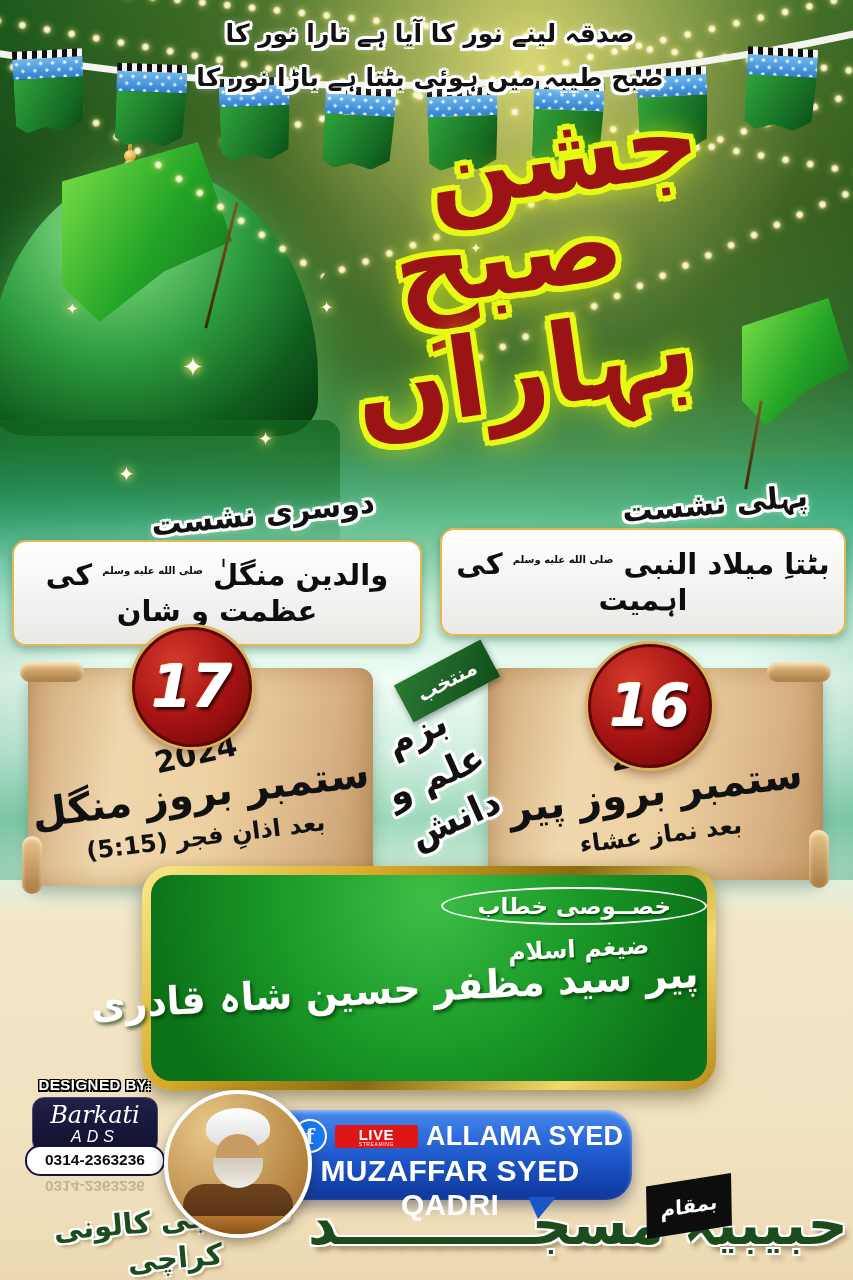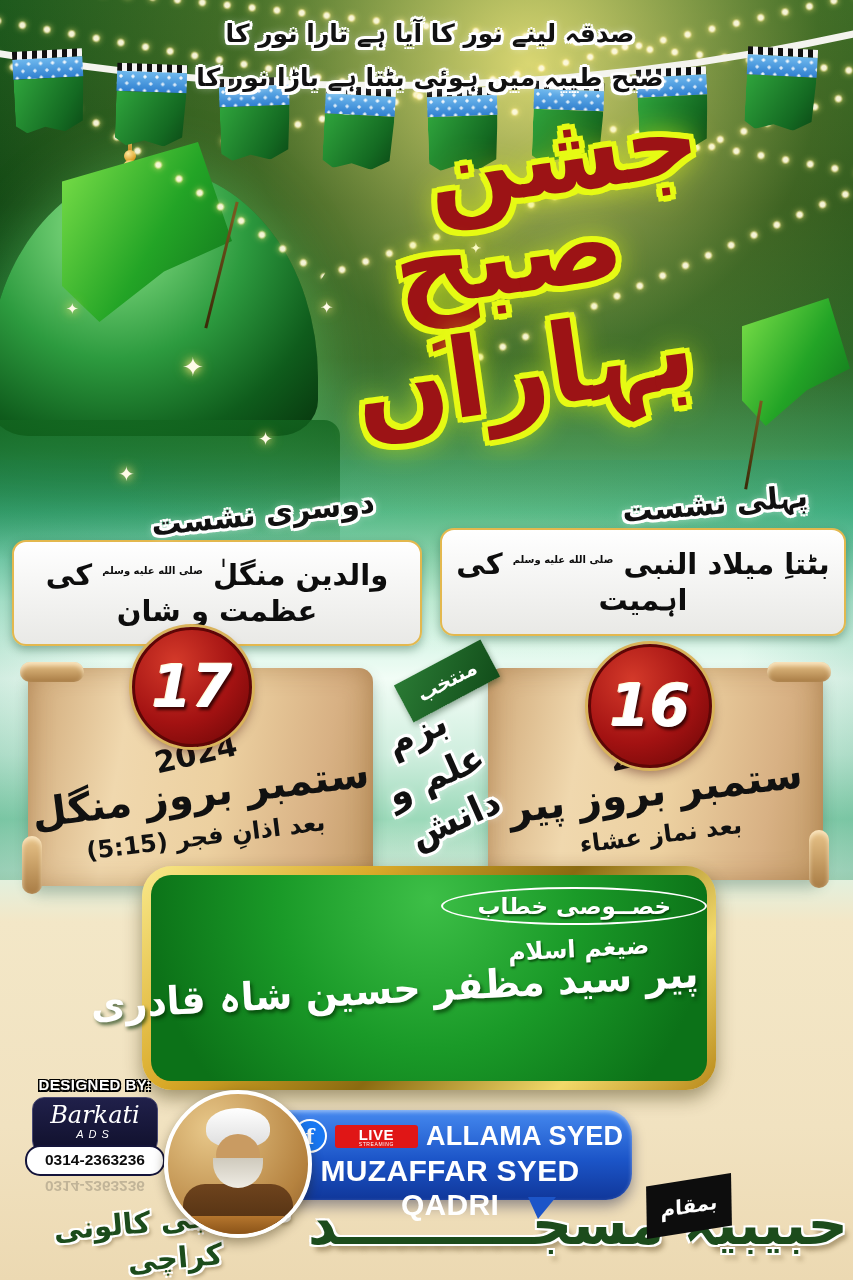--- a/index.html
+++ b/index.html
@@ -97,21 +97,21 @@
     transform:rotate(-3deg);text-shadow:1px 2px 2px rgba(0,50,0,.7);}
   .banner-name{margin-top:40px;color:#fff;font-size:39px;font-weight:bold;white-space:nowrap;
     transform:rotate(-3deg) scaleX(.97);text-shadow:2px 3px 4px rgba(0,45,0,.65);}
   
   .designer{left:24px;top:1076px;width:142px;text-align:center;z-index:8;font-family:"Liberation Sans",sans-serif;}
   .designer-head{font-size:15px;font-weight:bold;color:#fff;letter-spacing:.5px;
     text-shadow:-1.5px -1.5px 0 #000,1.5px -1.5px 0 #000,-1.5px 1.5px 0 #000,1.5px 1.5px 0 #000;}
   .designer-box{margin:4px auto 0;width:126px;height:56px;background:linear-gradient(180deg,#20204a,#10102c);
     border:1.5px solid #4a4a72;border-radius:12px;color:#fff;padding-top:4px;box-sizing:border-box;}
   .designer-brand{font-family:"DejaVu Serif",serif;font-style:italic;font-size:24px;line-height:1.1;}
-  .designer-sub{font-size:11px;letter-spacing:5px;font-style:italic;}
+  .designer-sub{font-size:16px;letter-spacing:5px;font-style:italic;}
   .designer-phone{position:relative;margin:-8px auto 0;width:136px;height:27px;line-height:25px;background:#fff;
     border:2px solid #14143a;border-radius:15px;font-size:15.5px;font-weight:bold;color:#0d0d0d;}
   .phone-mirror{margin:1px auto 0;width:136px;transform:scaleY(-1);opacity:.22;font-size:15.5px;font-weight:bold;color:#222;}
   
   .live-bar{left:228px;top:1110px;width:404px;height:90px;z-index:7;border-radius:26px;
     background:linear-gradient(180deg,#4589ef,#1c55c8 55%,#10379a);
     box-shadow:0 6px 14px rgba(0,10,60,.4),inset 0 2px 4px rgba(255,255,255,.45);
     font-family:"Liberation Sans",sans-serif;color:#fff;}
   .live-bar:after{content:"";position:absolute;left:300px;bottom:-19px;width:0;height:0;
     border-left:10px solid transparent;border-right:18px solid transparent;border-top:22px solid #1c55c8;}

